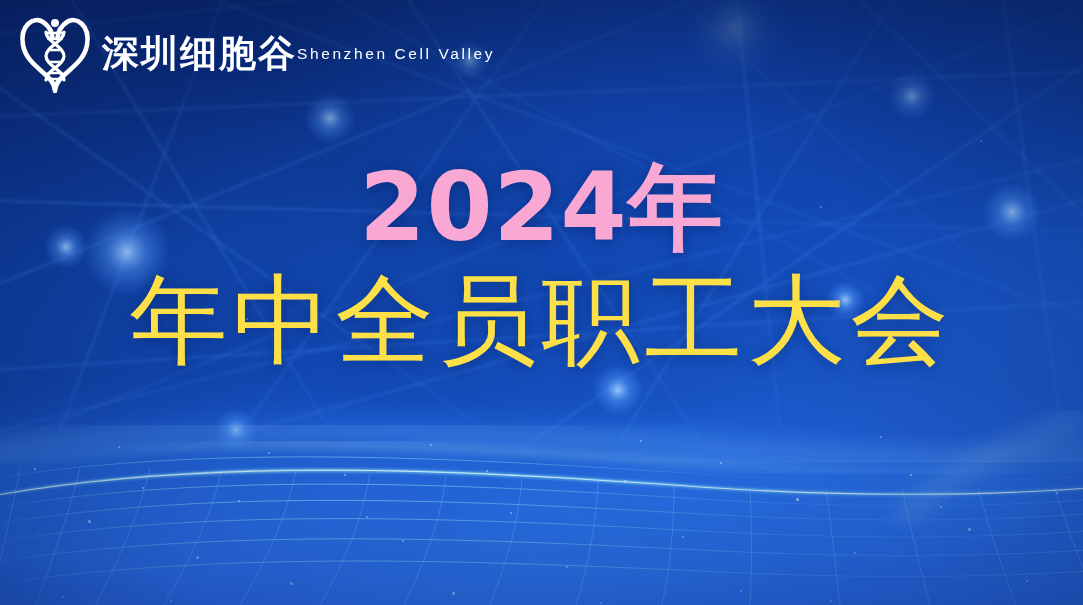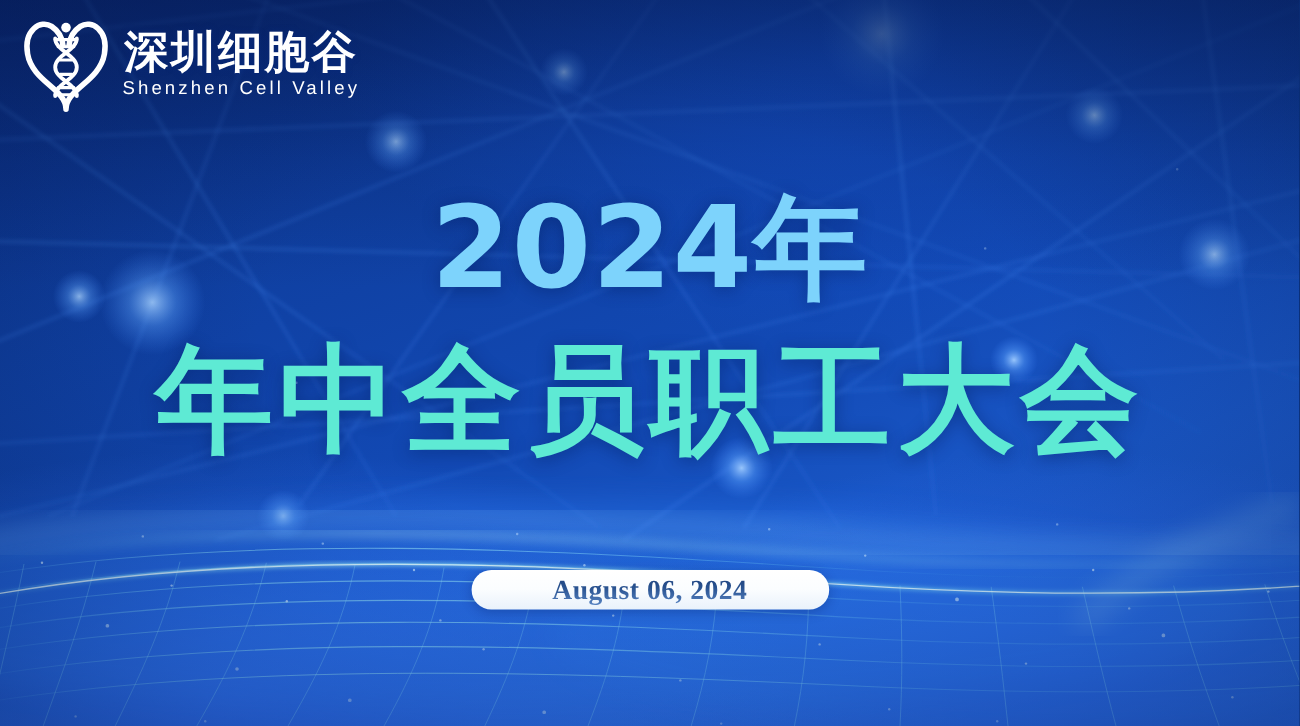--- a/index.html
+++ b/index.html
@@ -77,21 +77,21 @@
     gap: 10px;
     z-index: 20;
   }
   .logo-mark {
     width: 74px;
     height: 82px;
     flex: 0 0 auto;
   }
   .logo-text {
     display: flex;
-    flex-direction: column;
+    flex-direction: row;
     align-items: center;
     margin-top: 2px;
   }
   .logo-cn {
     font-family: "DejaVu Sans", "Liberation Sans", sans-serif;
     font-size: 37px;
     font-weight: 700;
     color: #ffffff;
     letter-spacing: 2px;
     line-height: 1.05;
@@ -115,33 +115,33 @@
     left: 0;
     right: 0;
     top: 160px;
     text-align: center;
     z-index: 15;
   }
   .title-line-1 {
     font-family: "DejaVu Sans", "Liberation Sans", sans-serif;
     font-size: 95px;
     font-weight: 700;
-    color: #7dd3fc;
+    color: #f9a8d4;
     line-height: 1.0;
     letter-spacing: 1px;
     text-shadow: 0 2px 14px rgba(2,26,92,0.45);
   }
   .title-line-2 {
     font-family: "DejaVu Sans", "Liberation Sans", sans-serif;
     font-size: 98px;
-    font-weight: 700;
-    color: #5eead4;
+    font-weight: 400;
+    color: #fde047;
     line-height: 1.0;
     letter-spacing: 5px;
-    margin-top: 30px;
+    margin-top: 16px;
     text-shadow: 0 2px 14px rgba(2,26,92,0.45);
   }
 
   
   .date-badge {
     position: absolute;
     left: 50%;
     transform: translateX(-50%);
     top: 475px;
     width: 298px;
@@ -364,17 +364,14 @@
       <div class="logo-cn">深圳细胞谷</div>
       <div class="logo-en">Shenzhen Cell Valley</div>
     </div>
   </div>
 
   <div class="title-block">
     <div class="title-line-1">2024年</div>
     <div class="title-line-2">年中全员职工大会</div>
   </div>
 
-  <div class="date-badge">
-    <span class="date-text">August 06, 2024</span>
-  </div>
 
 </div>
 
 </body></html>

